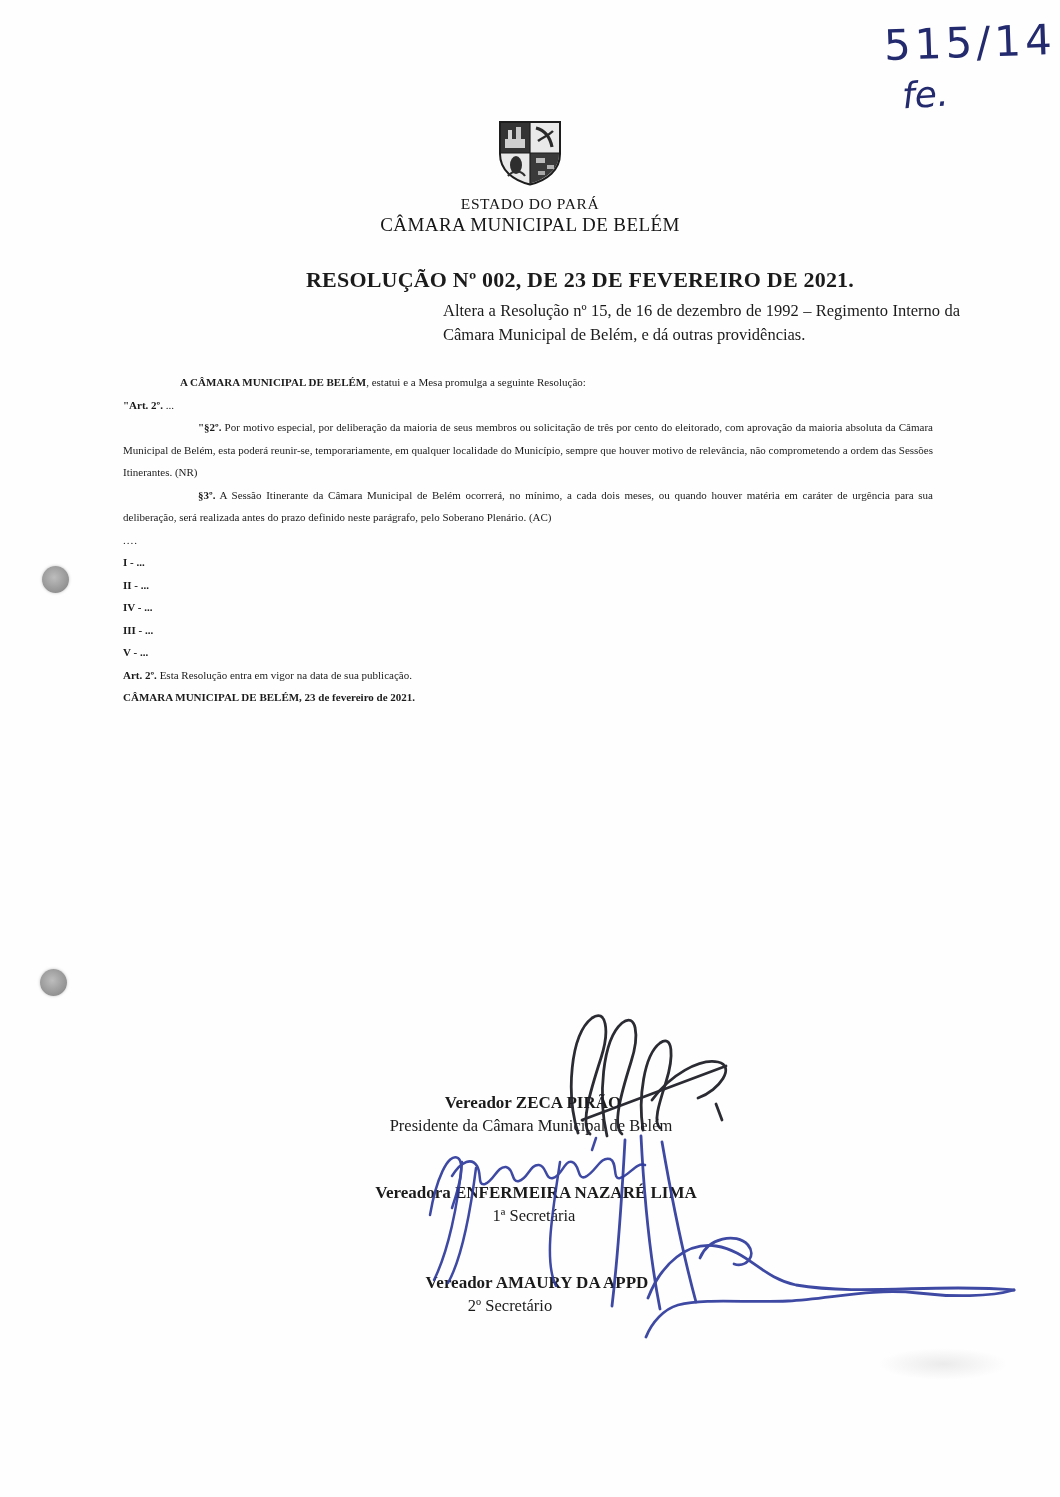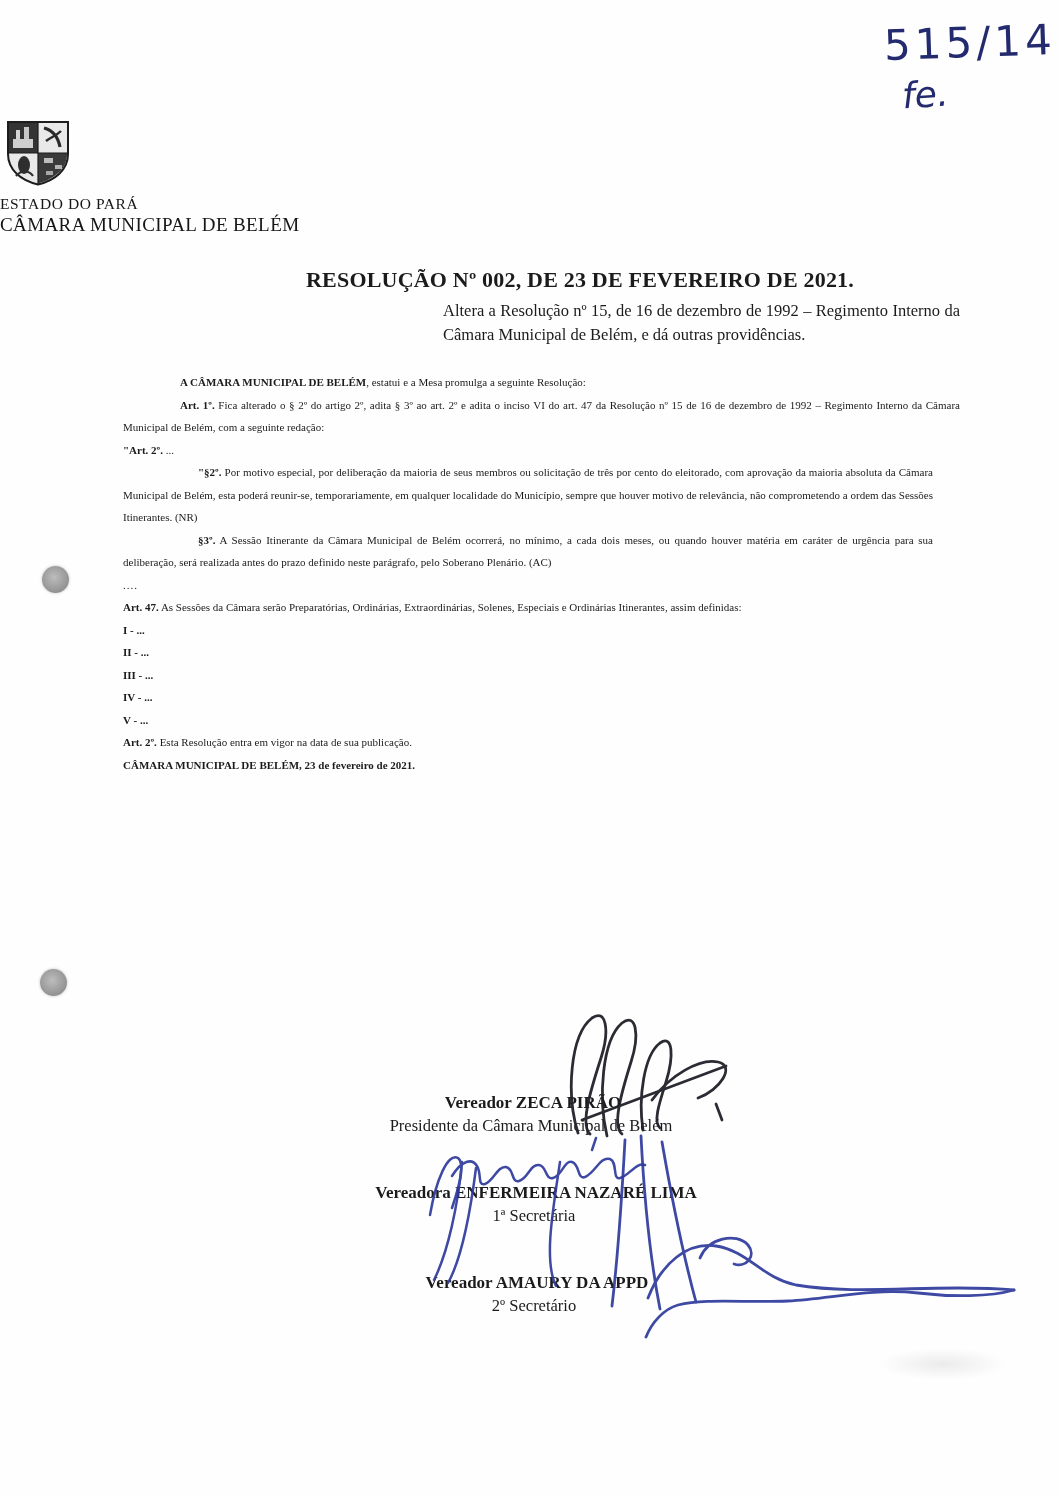--- a/index.html
+++ b/index.html
@@ -13,21 +13,21 @@
         box-shadow:0 0 3px rgba(0,0,0,.25);}
   .hole-1{left:42px;top:566px;}
   .hole-2{left:40px;top:969px;}
 
   
   .hw{position:absolute;color:#232a6e;font-family:"DejaVu Sans", sans-serif;}
   .hw-number{left:884px;top:18px;font-size:42px;letter-spacing:4px;transform:rotate(-2deg);}
   .hw-initials{left:902px;top:74px;font-size:36px;font-style:italic;transform:rotate(-4deg);}
 
   
-  .header{padding-top:120px;line-height:1.25;}
+  .header{padding-top:120px;text-align:center;line-height:1.25;}
   .crest{display:inline-block;}
   .state{font-size:15.5px;letter-spacing:.6px;margin-top:3px;color:#161616;}
   .chamber{font-size:19px;letter-spacing:.4px;color:#161616;}
 
   .title{margin:30px 0 0 306px;font-weight:bold;font-size:22px;letter-spacing:.2px;}
   .epigraph{margin:6px 98px 0 443px;width:517px;text-align:justify;
             font-size:16.5px;line-height:24px;}
 
   .bodytext{margin:24px 0 0 123px;width:837px;font-size:11px;line-height:22.5px;
             text-align:justify;}
@@ -43,21 +43,21 @@
   .p-art2final{margin-left:35px;}
   .p-dateline{margin-left:192px;font-weight:bold;}
   b{font-weight:bold;}
 
   
   .sigline{position:absolute;white-space:nowrap;transform:translateX(-50%);}
   .sig-name{font-weight:bold;font-size:17px;}
   .sig-role{font-size:16.5px;}
   .n1{left:533px;top:1093px;}  .r1{left:531px;top:1116px;}
   .n2{left:536px;top:1183px;}  .r2{left:534px;top:1206px;}
-  .n3{left:537px;top:1273px;}  .r3{left:534px;top:1296px;}
+  .n3{left:537px;top:1273px;}  .r3{left:510px;top:1296px;}
 
   .sig-overlay{position:absolute;left:0;top:0;pointer-events:none;}
   .smudge{position:absolute;left:878px;top:1348px;width:130px;height:32px;border-radius:50%;
           background:radial-gradient(ellipse, rgba(120,120,120,.14), rgba(120,120,120,0) 70%);}
 </style>
 </head>
 <body>
 
 <div class="page">
 
@@ -89,36 +89,34 @@
     <div class="chamber">CÂMARA MUNICIPAL DE BELÉM</div>
   </div>
 
   <div class="title">RESOLUÇÃO Nº 002, DE 23 DE FEVEREIRO DE 2021.</div>
 
   <div class="epigraph">Altera a Resolução nº 15, de 16 de dezembro de 1992 – Regimento Interno da Câmara Municipal de Belém, e dá outras providências.</div>
 
   <div class="bodytext">
     <p class="p-indent"><b>A CÂMARA MUNICIPAL DE BELÉM</b><span>, estatui e a Mesa promulga a seguinte Resolução:</span></p>
 
-    <p class="p-indent"><b>Art. 1º.</b><span> Fica alterado o § 2º do artigo 2º, adita § 3º ao art. 2º e adita o inciso VI do art. 47 da Resolução nº 15 de 16 de dezembro de 1992 – Regimento Interno da Câmara Municipal de Belém, com a seguinte redação:</span></p>
 
     <p class="p-art2quote"><b>"Art. 2º.</b><span> ...</span></p>
 
     <p class="p-quoteblock"><b>"§2º.</b><span> Por motivo especial, por deliberação da maioria de seus membros ou solicitação de três por cento do eleitorado, com aprovação da maioria absoluta da Câmara Municipal de Belém, esta poderá reunir-se, temporariamente, em qualquer localidade do Município, sempre que houver motivo de relevância, não comprometendo a ordem das Sessões Itinerantes. (NR)</span></p>
 
     <p class="p-par3"><b>§3º.</b><span> A Sessão Itinerante da Câmara Municipal de Belém ocorrerá, no mínimo, a cada dois meses, ou quando houver matéria em caráter de urgência para sua deliberação, será realizada antes do prazo definido neste parágrafo, pelo Soberano Plenário. (AC)</span></p>
 
     <p class="p-dots">....</p>
 
-    <p class="p-art47"><b>Art. 47.</b><span> As Sessões da Câmara serão Preparatórias, Ordinárias, Extraordinárias, Solenes, Especiais e Ordinárias Itinerantes, assim definidas:</span></p>
 
     <p class="p-inciso">I - ...</p>
     <p class="p-inciso">II - ...</p>
+    <p class="p-inciso">IV - ...</p>
     <p class="p-inciso">III - ...</p>
-    <p class="p-inciso">IV - ...</p>
     <p class="p-inciso">V - ...</p>
 
 
     <p class="p-art2final"><b>Art. 2º.</b><span> Esta Resolução entra em vigor na data de sua publicação.</span></p>
 
     <p class="p-dateline">CÂMARA MUNICIPAL DE BELÉM, 23 de fevereiro de 2021.</p>
   </div>
 
   <div class="sigline sig-name n1">Vereador ZECA PIRÃO</div>
   <div class="sigline sig-role r1">Presidente da Câmara Municipal de Belém</div>

